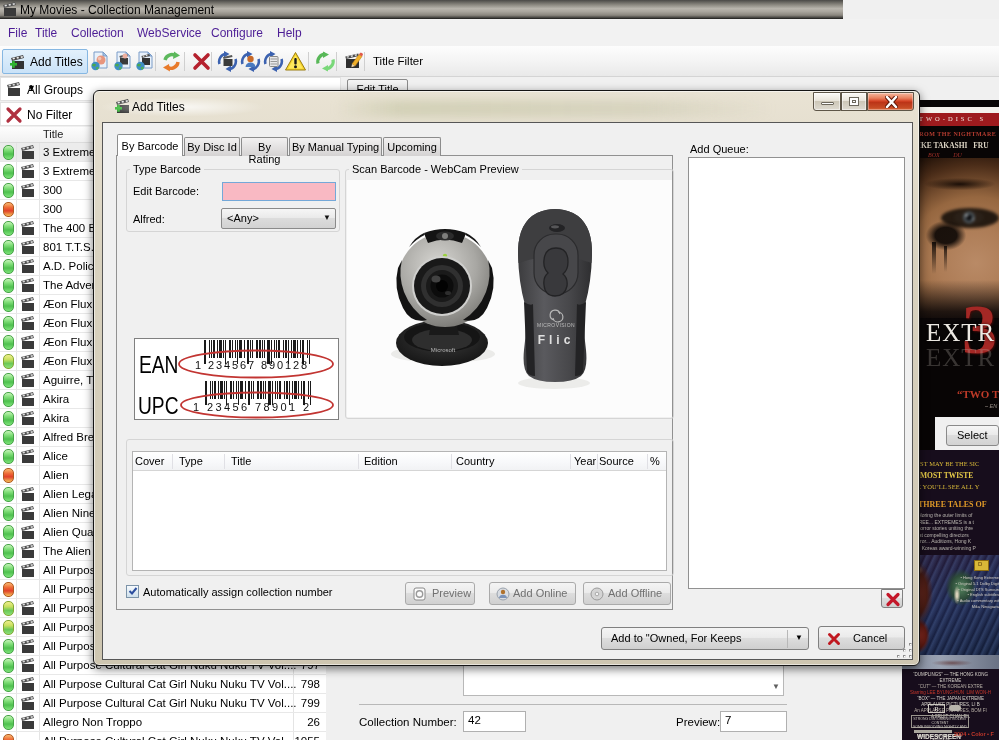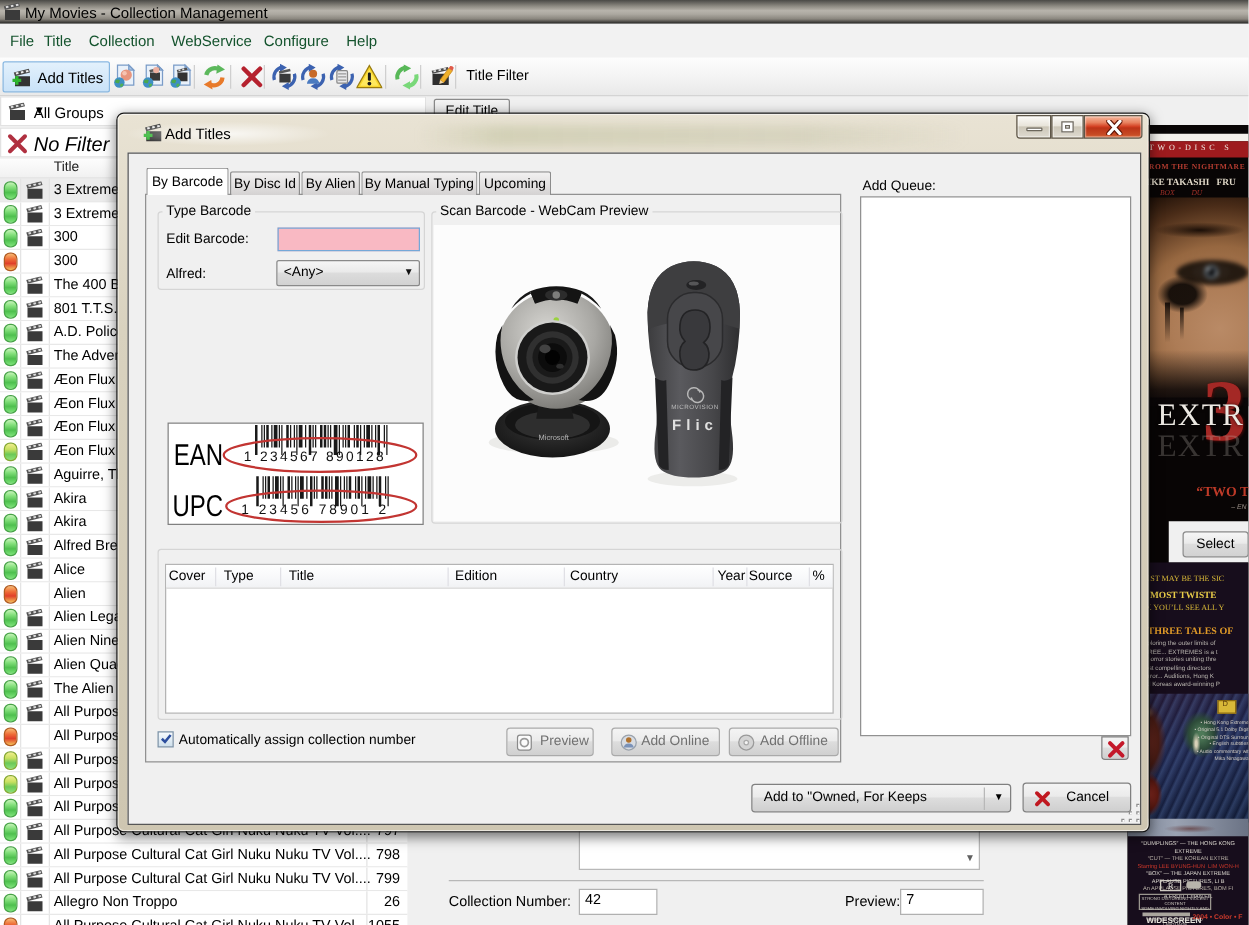--- a/index.html
+++ b/index.html
@@ -1,37 +1,37 @@
 <!DOCTYPE html>
 <html><head>
 <meta charset="utf-8">
 <style>
 * { margin:0; padding:0; box-sizing:border-box; }
 body { font-family:"Liberation Sans", sans-serif; }
 #root { position:relative; width:999px; height:740px; overflow:hidden; background:#f0f0f0; }
 .abs { position:absolute; }
 
-#titlebar { left:0; top:0; width:999px; height:19px;
+#titlebar { left:0; top:0; width:843px; height:19px;
   background:linear-gradient(180deg,#4a4946 0%,#8b8880 25%,#b8b4ac 45%,#aba79f 60%,#8a867e 80%,#3a3936 95%,#191918 100%); }
 #titlebar .txt { position:absolute; left:20px; top:3px; font-size:12px; color:#000; }
 #menubar { left:0; top:19px; width:999px; height:27px; background:#f2f2f2; border-bottom:1px solid #f2f2f2;}
-.menuitem { position:absolute; top:7px; font-size:12px; color:#14532d; }
+.menuitem { position:absolute; top:7px; font-size:12px; color:#4c1d95; }
 #toolbar { left:0; top:46px; width:999px; height:31px;
   background:linear-gradient(180deg,#fdfdfd 0%,#f4f4f4 50%,#e9e9e9 100%); border-bottom:1px solid #d4d4d4; }
 .tsep { position:absolute; top:6px; width:1px; height:19px; background:#cfcfcf; }
 #addtitlesbtn { position:absolute; left:2px; top:3px; width:86px; height:25px;
   background:linear-gradient(180deg,#e3f1fc,#c9e2f8); border:1px solid #86b7e2; border-radius:2px; }
 #addtitlesbtn span { position:absolute; left:27px; top:5px; font-size:12px; color:#000; }
 .ticon { position:absolute; top:5px; width:21px; height:21px; }
 #titlefilter { position:absolute; left:373px; top:9px; font-size:11.5px; color:#000; }
 
 #allgroups { left:0; top:77px; width:341px; height:24px; background:#fff; border:1px solid #e2e2e2; }
 #allgroups span { position:absolute; left:26px; top:5px; font-size:12px; }
 #nofilter { left:0; top:102px; width:341px; height:24px; background:#fff; border:1px solid #e2e2e2;}
-#nofilter span { position:absolute; left:26px; top:5px; font-size:16px;font-style:italic; }
+#nofilter span { position:absolute; left:26px; top:5px; font-size:12px; }
 #tblhead { left:0; top:127px; width:326px; height:16px; background:linear-gradient(180deg,#fdfdfd,#f1f1f1); border-bottom:1px solid #dcdcdc; }
 #tblhead span { position:absolute; left:43px; top:1px; font-size:11px; color:#222; }
 #tbl { left:0; top:143px; width:326px; height:597px; background:#fff; }
 .row { position:absolute; left:0; width:326px; height:19px; border-bottom:1px solid #e8e8e8; background:#fff; }
 .row .t { position:absolute; left:43px; top:3px; font-size:11.5px; color:#000; white-space:nowrap; }
 .row .n { position:absolute; right:6px; top:3px; font-size:11.5px; color:#000; }
 .vline { position:absolute; top:0; bottom:0; width:1px; background:#e4e4e4; }
 .pill { position:absolute; left:3px; top:2px; width:11px; height:15px; border-radius:5px; }
 .pill.g { background:linear-gradient(180deg,#c6f4b8 0%,#84e07c 30%,#4ec04e 62%,#7ee47a 100%); border:1px solid #47a347; }
 .pill.o { background:linear-gradient(180deg,#f8b870 0%,#ee6a36 35%,#e0402a 60%,#f4c058 100%); border:1px solid #b05a20; }
@@ -769,21 +769,21 @@
           <svg style="position:absolute;left:17px;top:3px" width="13" height="12" viewBox="0 0 13 12">
             <path d="M2 1 L11 11 M11 1 L2 11" stroke="#5e1505" stroke-width="4.4" stroke-linecap="round"></path>
             <path d="M2 1 L11 11 M11 1 L2 11" stroke="#fdfdfd" stroke-width="2.6" stroke-linecap="round"></path>
           </svg>
         </div>
     </div>
     <div id="dlgclient">
 
       <div class="tab" id="tab1" style="left:14px;width:66px;">By Barcode</div>
       <div class="tab" style="left:81px;width:56px;">By Disc Id</div>
-      <div class="tab" style="left:138px;width:47px;">By Alien</div>
+      <div class="tab" style="left:138px;width:47px;">By Rating</div>
       <div class="tab" style="left:186px;width:93px;">By Manual Typing</div>
       <div class="tab" style="left:280px;width:58px;">Upcoming</div>
       <div id="tabpane">
 
         <div class="grp" style="left:9px;top:13px;width:214px;height:63px;"></div>
         <span class="grplabel" style="left:13px;top:7px;">Type Barcode</span>
         <span class="lbl" style="left:16px;top:29px;">Edit Barcode:</span>
         <div style="position:absolute;left:105px;top:26px;width:114px;height:19px;background:#f9b9c3;border:1px solid #74a8d8;"></div>
         <span class="lbl" style="left:16px;top:57px;">Alfred:</span>
         <div style="position:absolute;left:104px;top:52px;width:115px;height:21px;background:linear-gradient(180deg,#f6f6f6,#eaeaea 45%,#dcdcdc 50%,#d2d2d2);border:1px solid #8a8a8a;border-radius:2px;">

